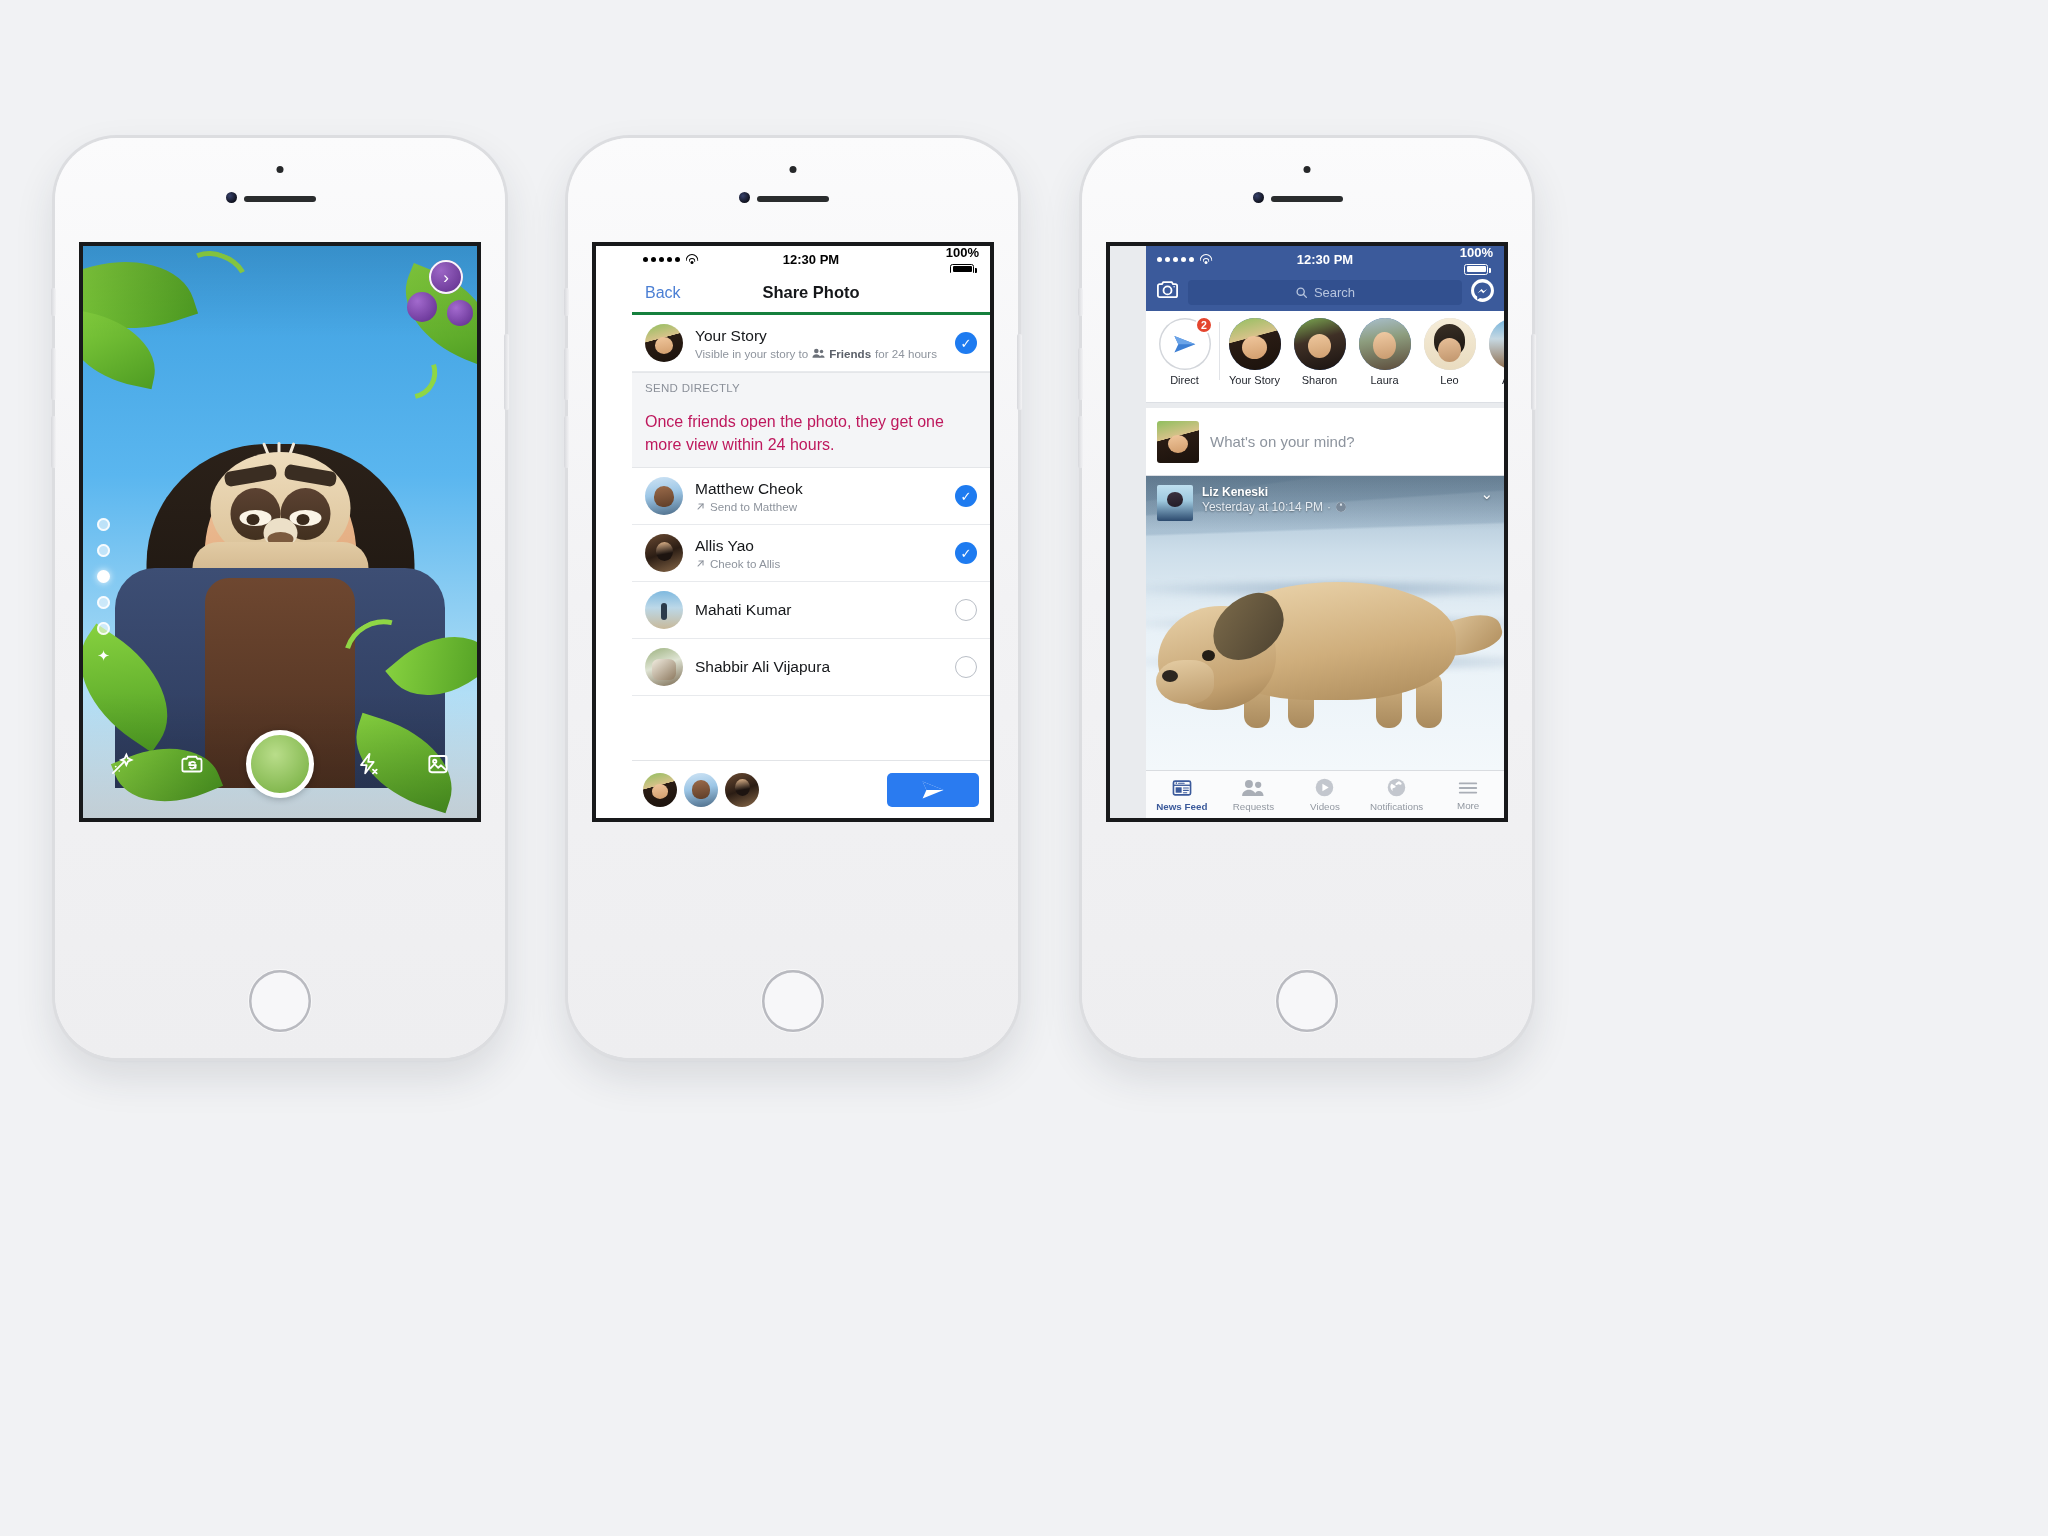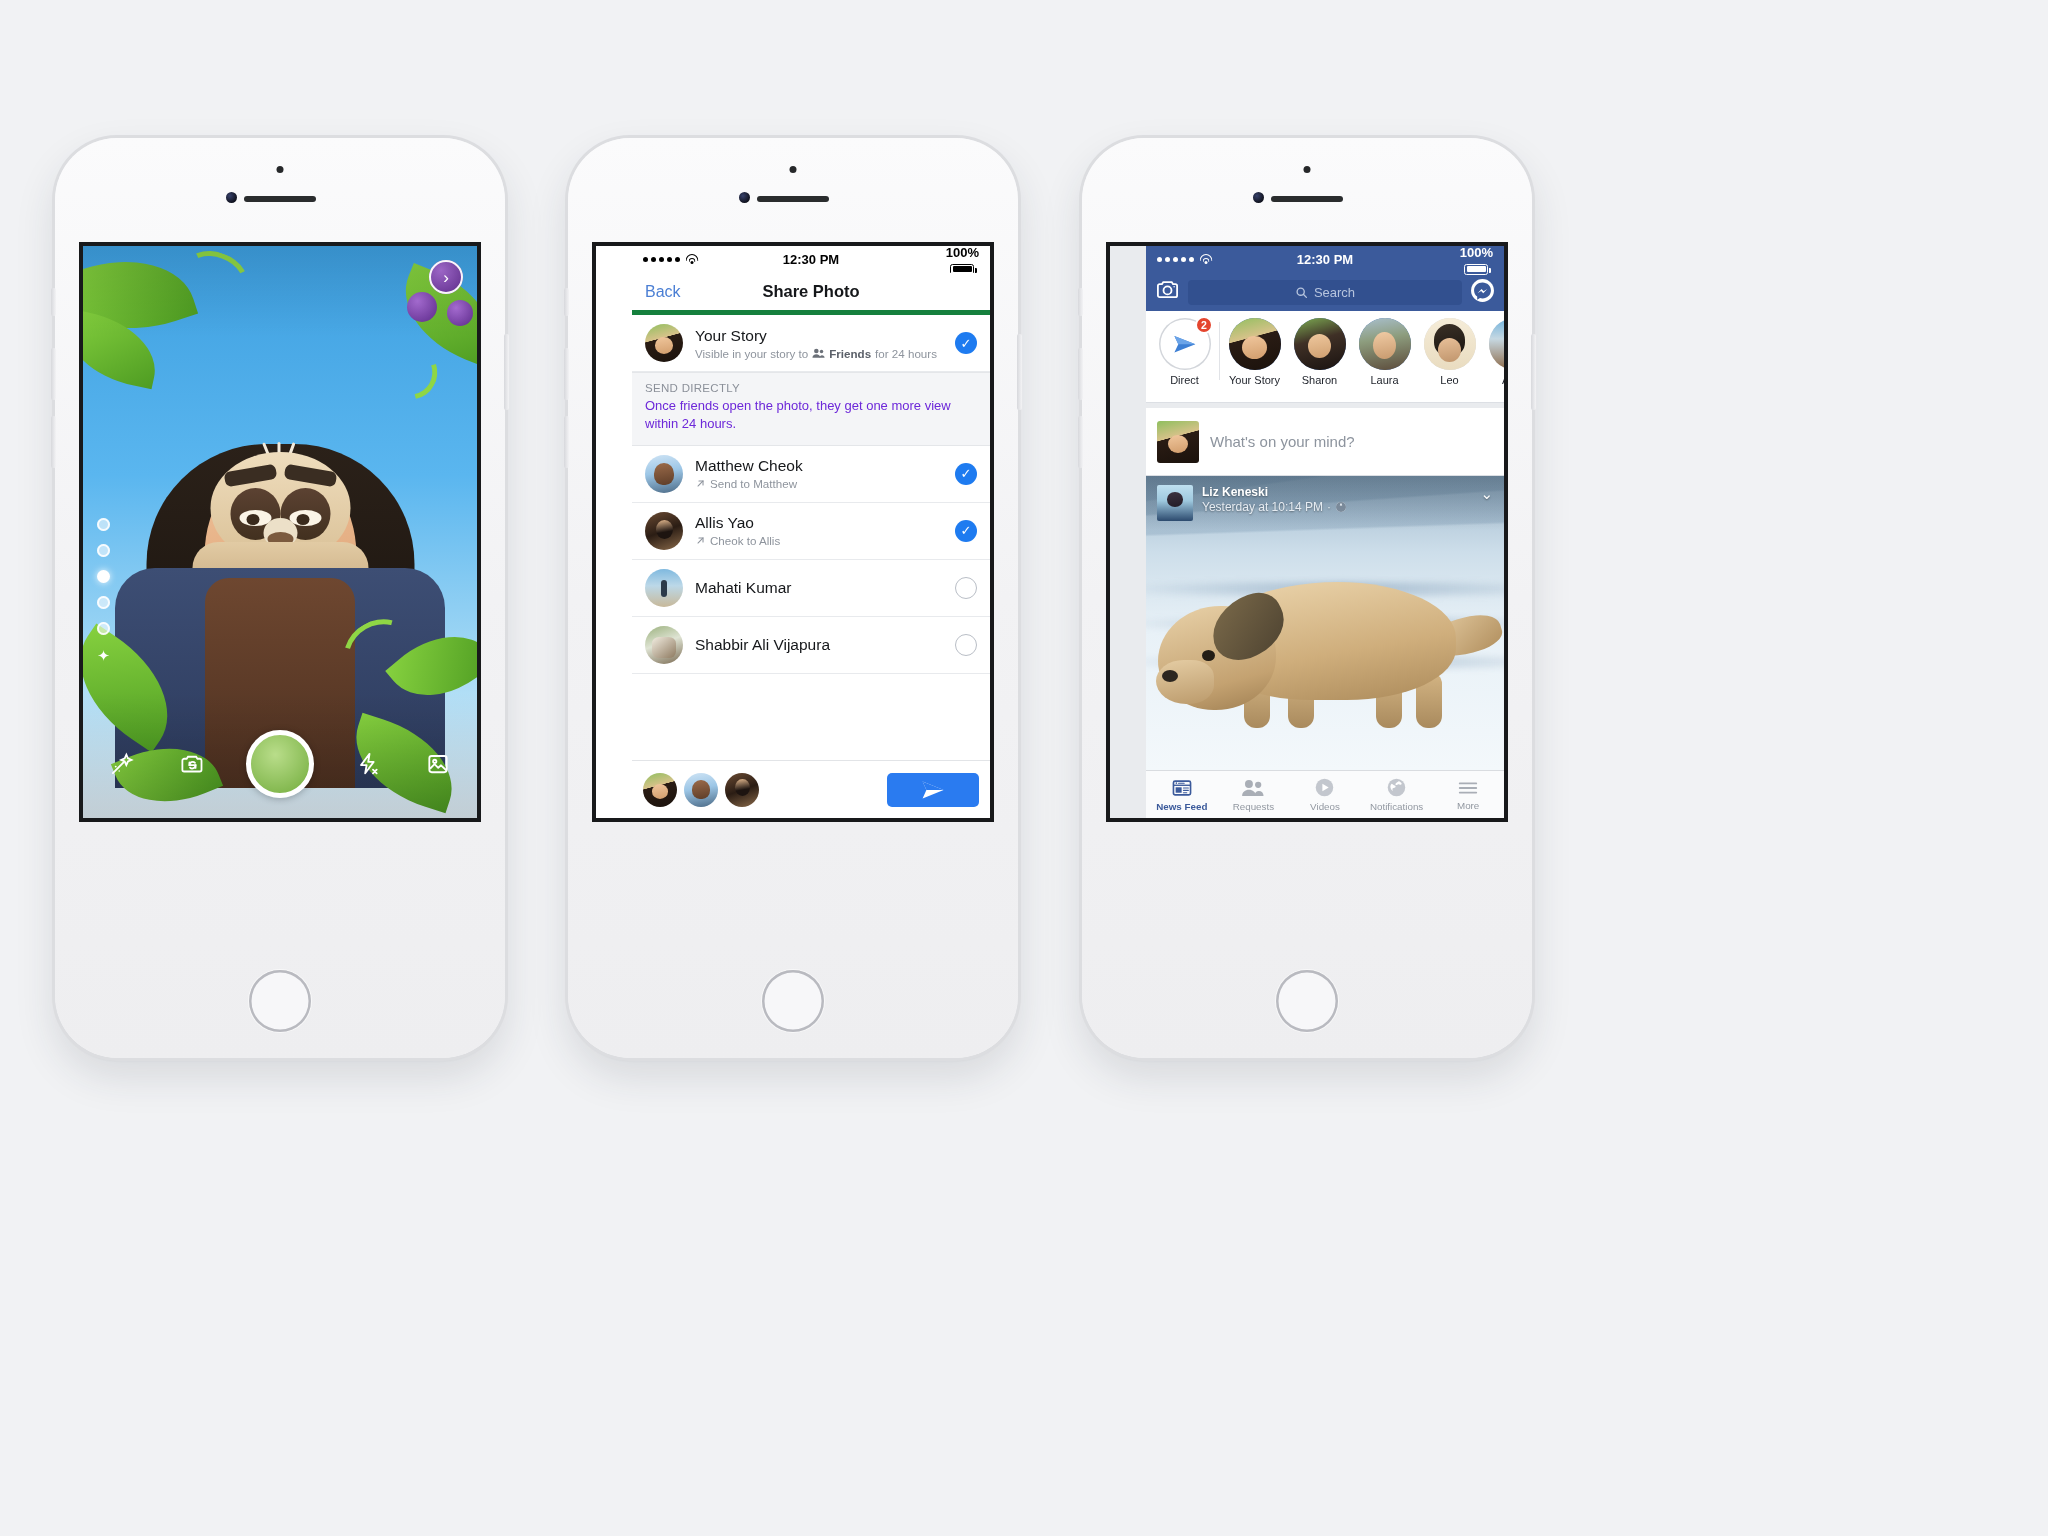--- a/index.html
+++ b/index.html
@@ -187,21 +187,21 @@
     width:68px; height:68px; border-radius:50%; border:5px solid #fff;
     background:radial-gradient(circle at 42% 34%,#b9dd8a,#83b84f 75%);
     box-shadow:0 1px 7px rgba(0,0,0,.26);
   }
 
   
   .share-screen { display:flex; flex-direction:column; background:#fff; color:#000; }
   .share-screen .statusbar { color:#000; background:#fff; }
   .nav {
     height:42px; display:flex; align-items:center; padding:0 13px;
-    border-bottom:5px solid #15803d; position:relative; flex:none; background:#fff;
+    border-bottom:3px solid #15803d; position:relative; flex:none; background:#fff;
   }
   .nav-back { color:#4b7fd4; font-size:16px; }
   .nav-title { position:absolute; left:0; right:0; text-align:center; font-size:16.5px; font-weight:bold; color:#15171a; }
   .srch-wrap { padding:9px 11px; background:#fff; flex:none; }
   .srch {
     height:31px; border-radius:6px; background:#eceef1;
     display:flex; align-items:center; justify-content:center; gap:6px;
     color:#9196a0; font-size:14px;
   }
   .srch svg { opacity:.85; }
@@ -219,21 +219,21 @@
     width:38px; height:38px; border-radius:50%; background:#3a5a9b;
     display:flex; align-items:center; justify-content:center; flex:none;
   }
   .sel { width:22px; height:22px; border-radius:50%; flex:none; }
   .sel.off { border:1.6px solid #b9bec6; }
   .sel.on {
     background:#1e7bf0; display:flex; align-items:center; justify-content:center; color:#fff; font-size:13px;
   }
   .sec-head { padding:9px 13px 11px; background:#f4f5f7; border-bottom:1px solid #e4e6e9; border-top:1px solid #e4e6e9; }
   .sec-title { font-size:11.5px; color:#8b9099; letter-spacing:.3px; }
-  .sec-desc { font-size:13px; color:#6d28d9; line-height:1.42; margin-top:3px; }
+  .sec-desc { font-size:16px; color:#be185d; line-height:1.42; margin-top:17px; }
   .send-bar {
     flex:none; height:58px; border-top:1px solid #e2e4e7; background:#fff;
     display:flex; align-items:center; padding:0 11px; gap:7px;
   }
   .send-bar .mini { width:34px; height:34px; border-radius:50%; overflow:hidden; position:relative; }
   .send-btn {
     margin-left:auto; width:92px; height:34px; border-radius:5px; background:#2a7bf0;
     display:flex; align-items:center; justify-content:center; color:#fff; border:none;
   }
 

